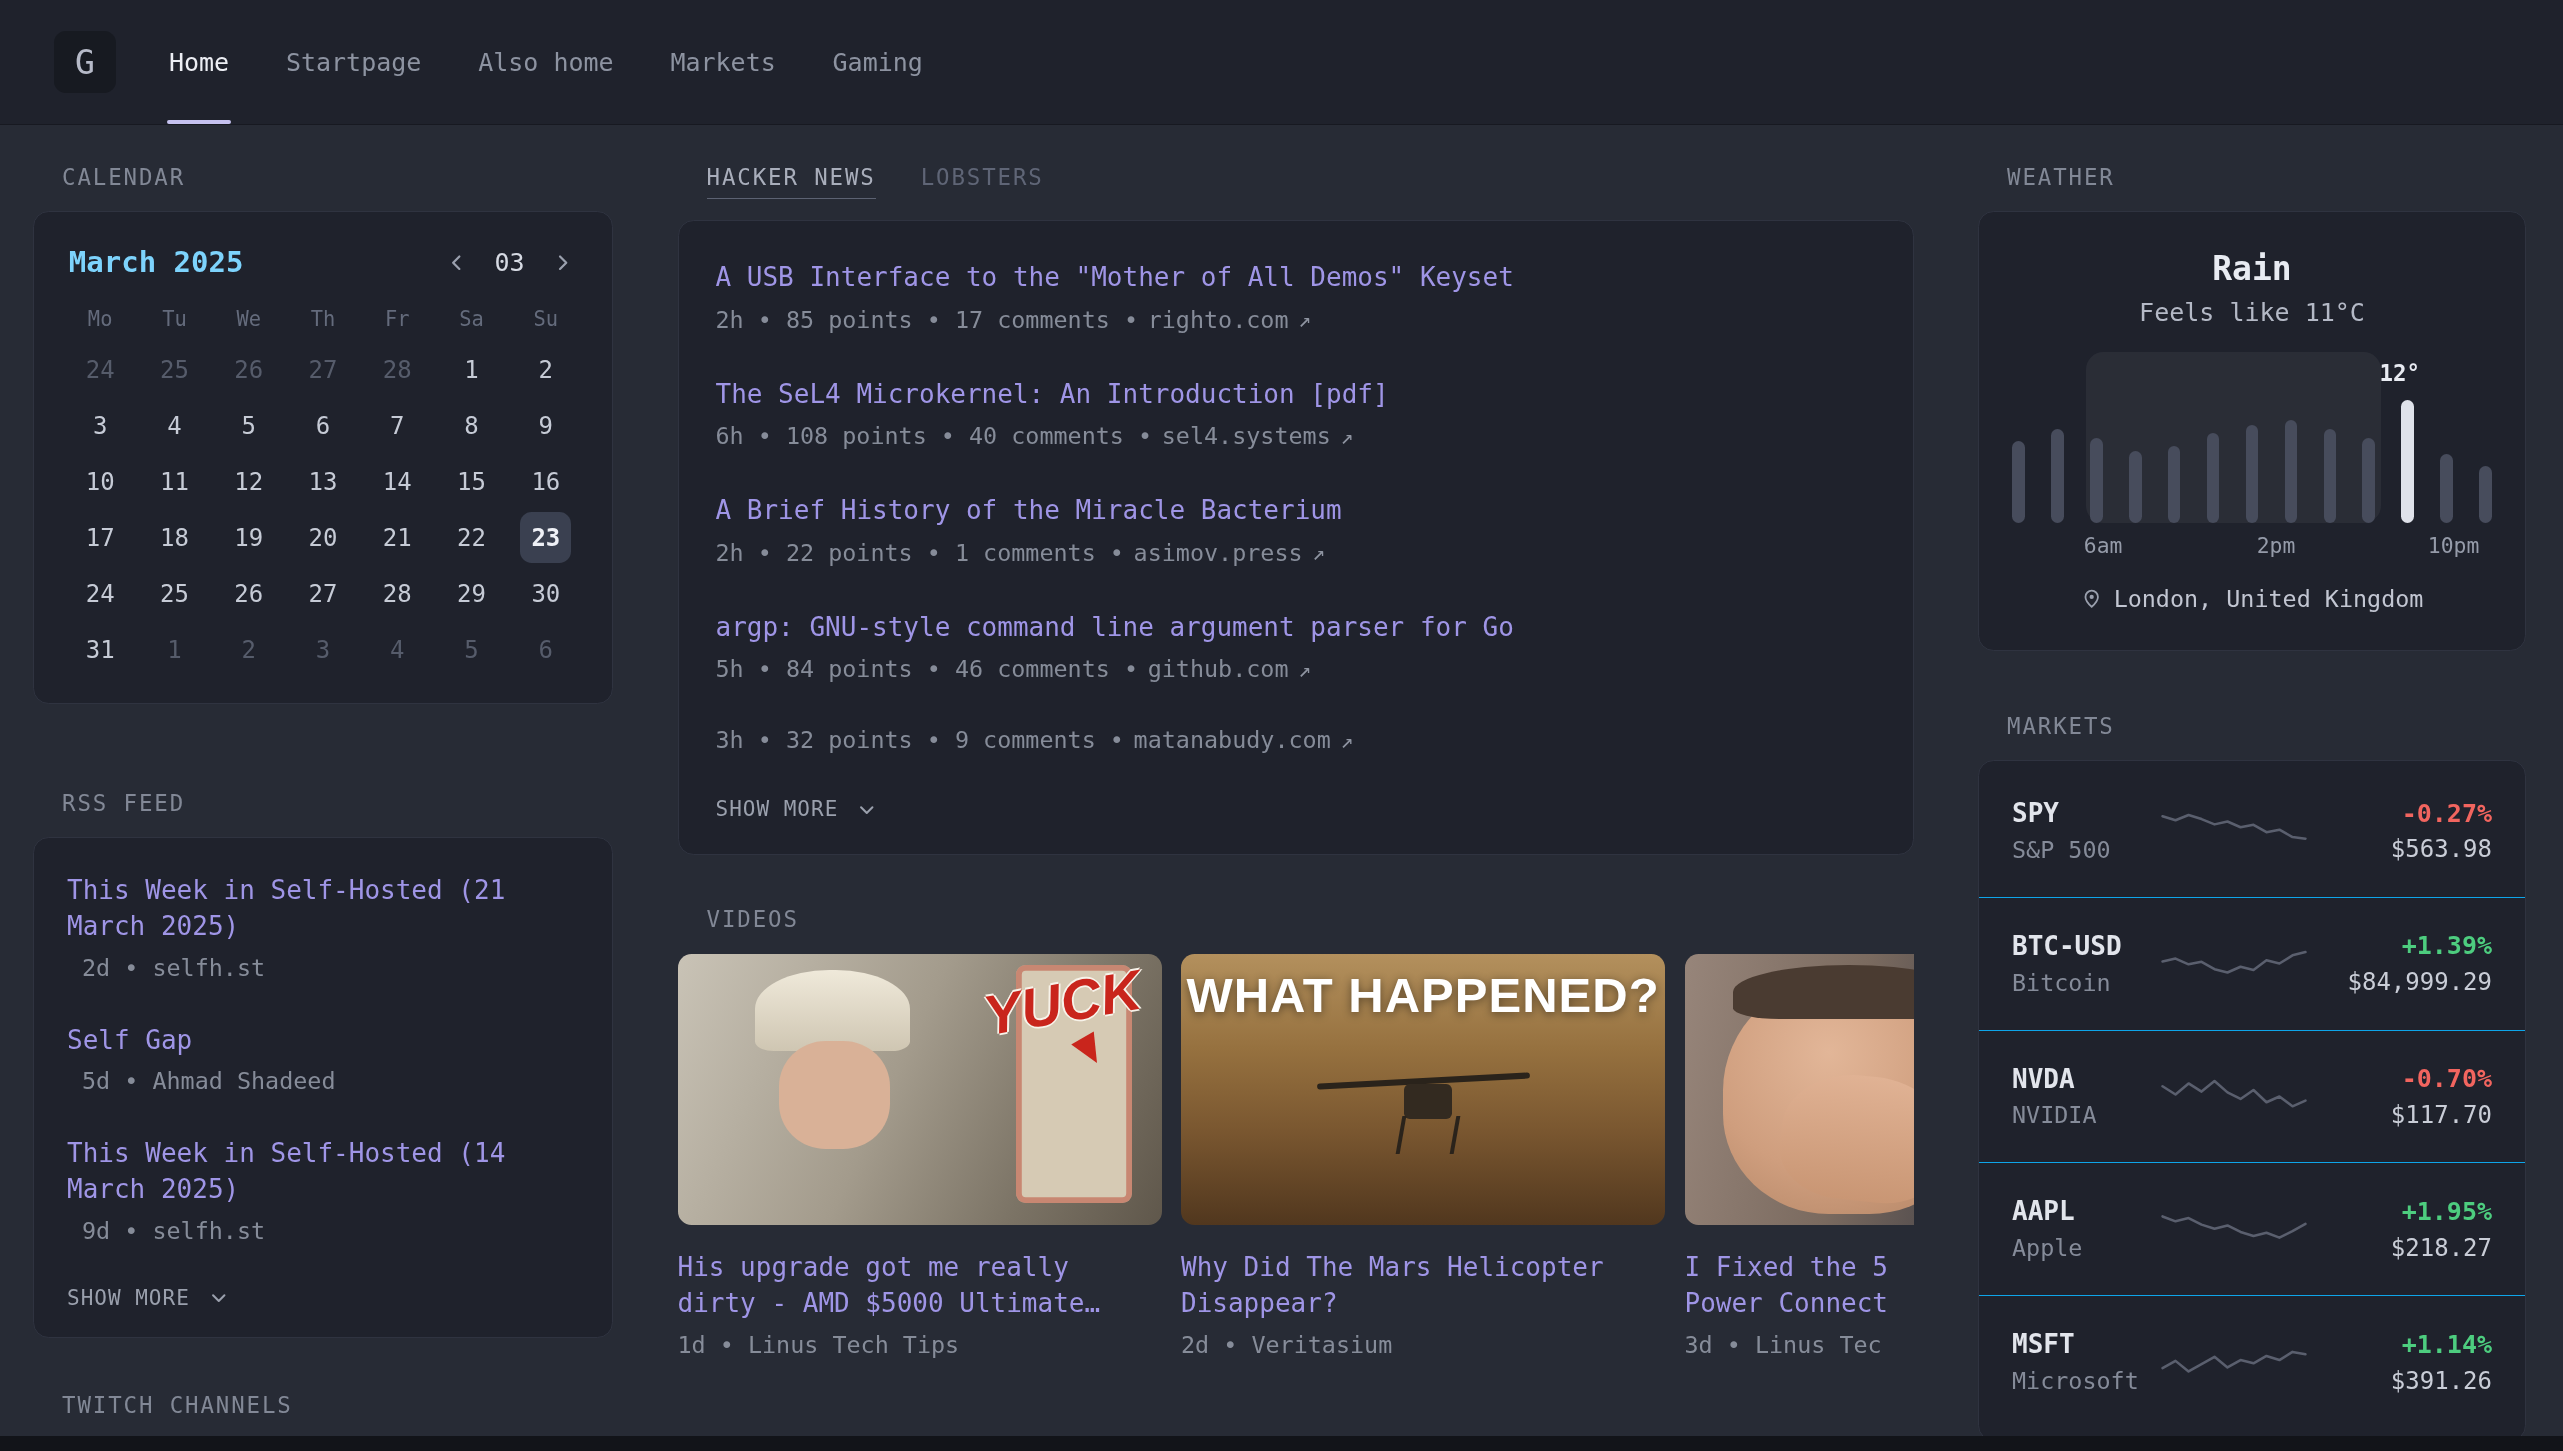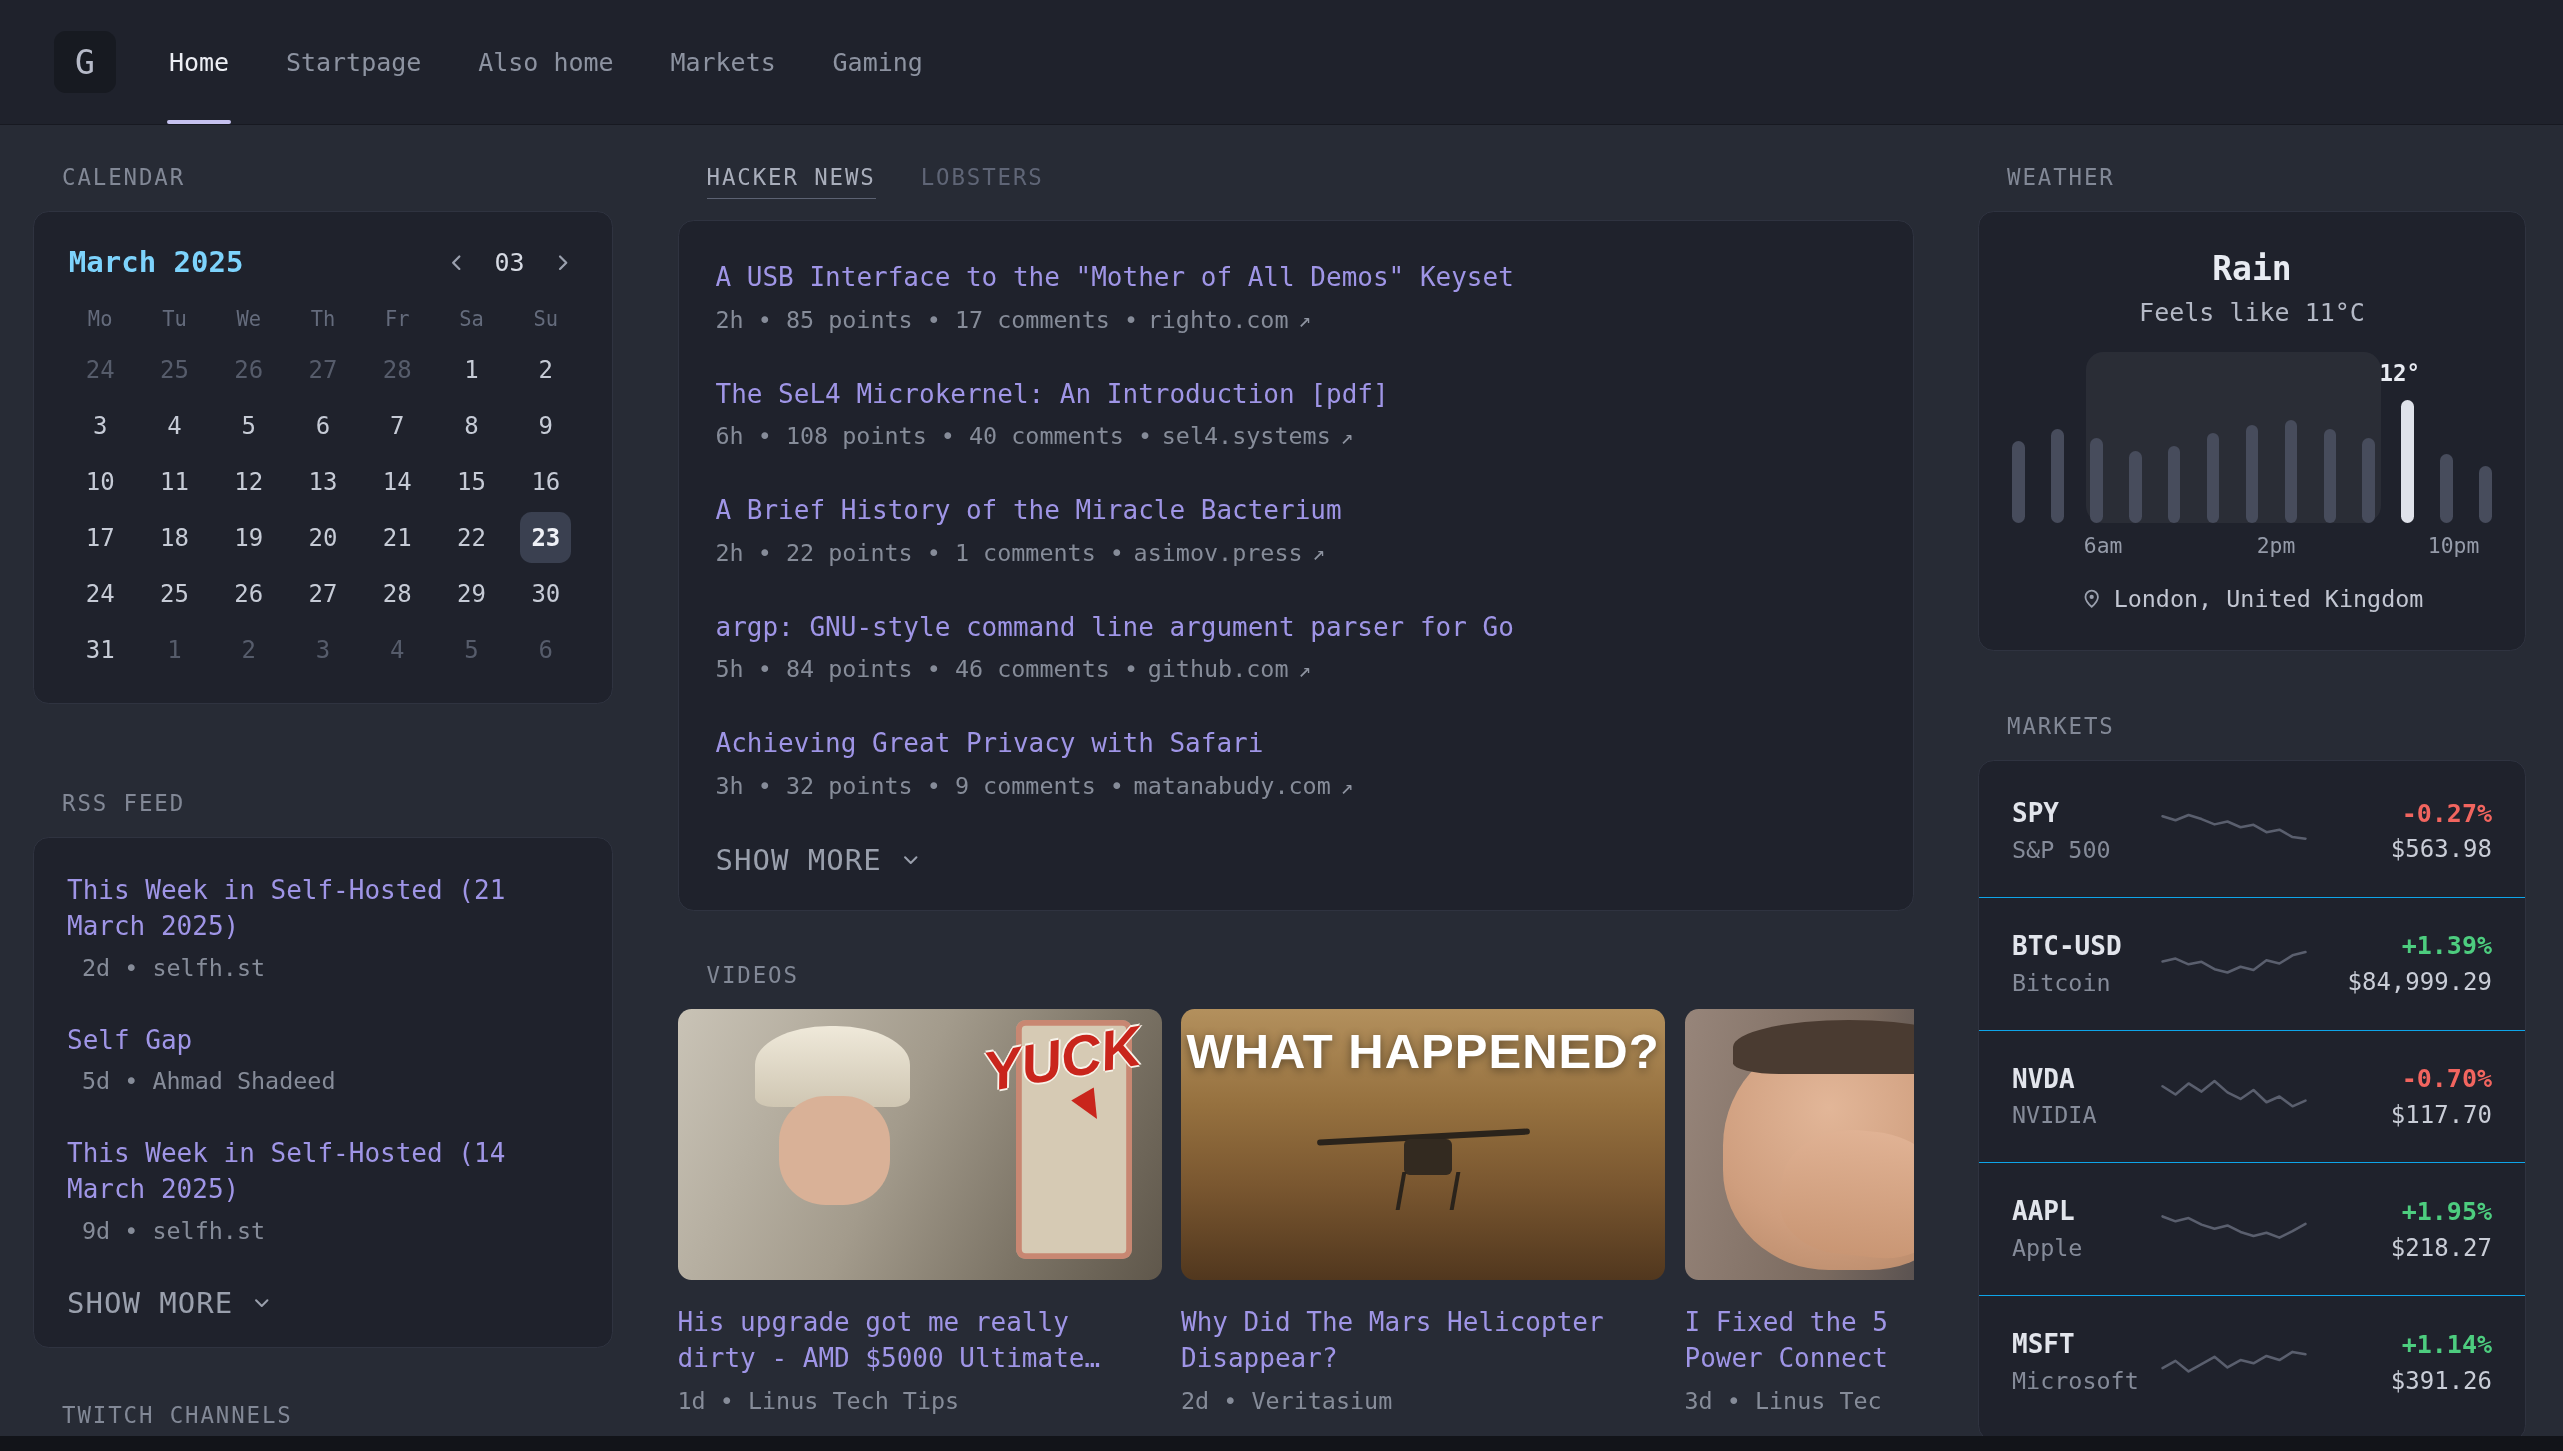--- a/index.html
+++ b/index.html
@@ -40,21 +40,21 @@
   .cal-day { display:flex; align-items:center; justify-content:center; height:56px; font-size:24px; color:#c6cbd6; }
   .cal-day span { min-width:51px; height:51px; display:flex; align-items:center; justify-content:center; border-radius:11.7px; padding:0 5.8px; }
   .cal-day.muted { color:#565c6b; }
   .cal-day.sel span { background:#3a4050; color:#eef0f6; font-weight:700; }
 
   
   .rss-card { padding:35px 33px 27px; }
   .rss-item { margin-bottom:41px; }
   .feed-title { display:inline-block; font-size:26px; line-height:1.38; color:#9f95e6; text-decoration:none; }
   .feed-meta { margin-top:8.8px; font-size:23.4px; color:#868c99;margin-left:15px; }
-  .show-more { display:flex; align-items:center; gap:19px; font-size:29px; letter-spacing:1px; color:#9aa0ad; margin-top:7.8px;text-align:right; }
+  .show-more { display:flex; align-items:center; gap:19px; font-size:21px; letter-spacing:1px; color:#9aa0ad; margin-top:7.8px;text-align:right; }
 
   
   .group-tabs { display:flex; gap:45px; margin:0 0 21.4px 29px; align-items:baseline; }
   .group-tab { font-size:22.4px; letter-spacing:1.9px; color:#5f6576; padding:0 0 7.8px; }
   .group-tab.active { color:#a9aebb; border-bottom:1.9px solid #5c6272; }
   .news-card { padding:39px 37px 33px; }
   .news-item { margin-bottom:43px; }
   .news-meta { margin-top:9.7px; font-size:23.4px; color:#868c99; display:flex; align-items:center; gap:9.7px; }
   .news-source { color:#868c99; text-decoration:none; }
   .ext-icon { font-size:21.4px; color:#8e94a1; }
@@ -355,21 +355,20 @@
   </article>
             <article class="news-item">
     <a class="feed-title news-title">argp: GNU-style command line argument parser for Go</a>
     <div class="news-meta">
       <span class="news-meta-text">5h • 84 points • 46 comments •</span>
       <a class="news-source">github.com</a>
       <span class="ext-icon">↗</span>
     </div>
   </article>
             <article class="news-item">
-    <a class="feed-title news-title">Achieving Great Privacy with Safari</a>
     <div class="news-meta">
       <span class="news-meta-text">3h • 32 points • 9 comments •</span>
       <a class="news-source">matanabudy.com</a>
       <span class="ext-icon">↗</span>
     </div>
   </article>
           </div>
         <button class="show-more">
           <span>SHOW MORE</span>
           <svg width="19.5" height="19.5" viewBox="0 0 24 24">

